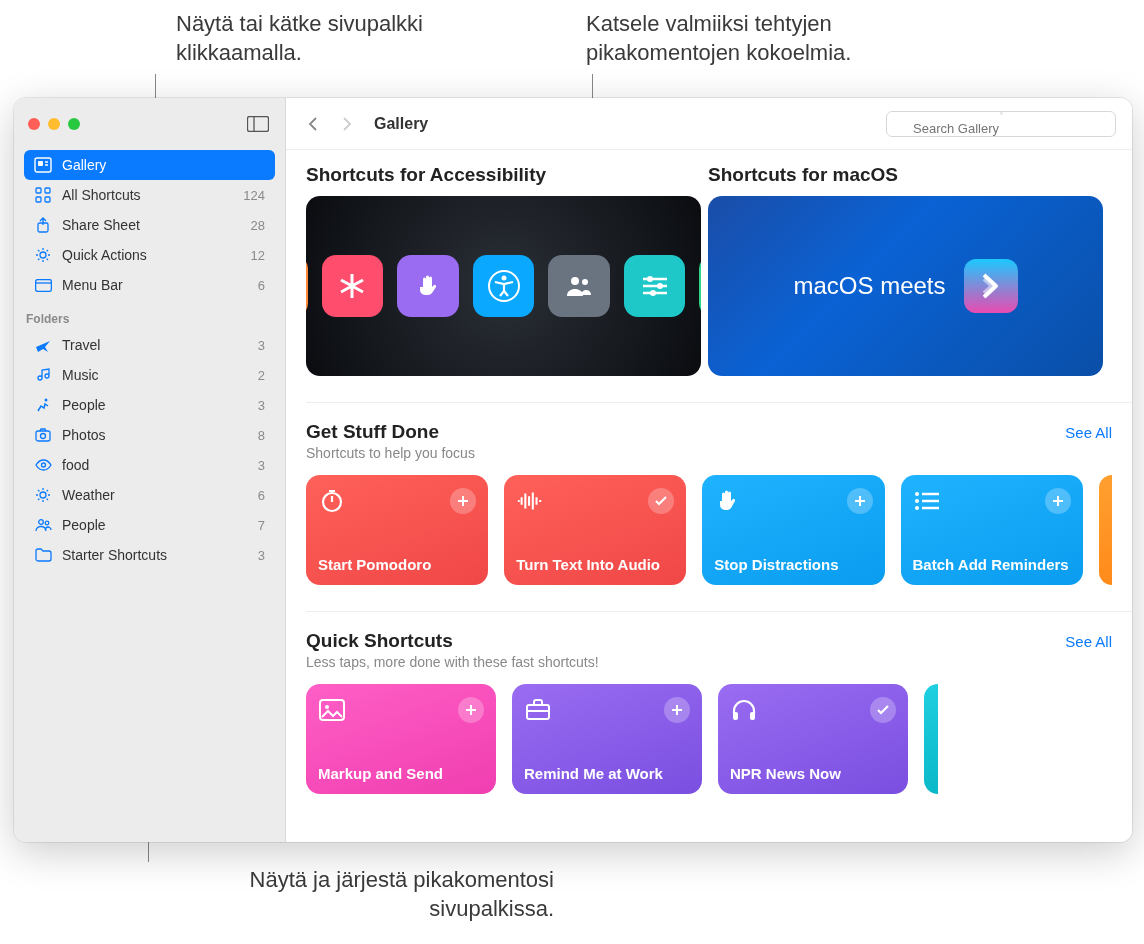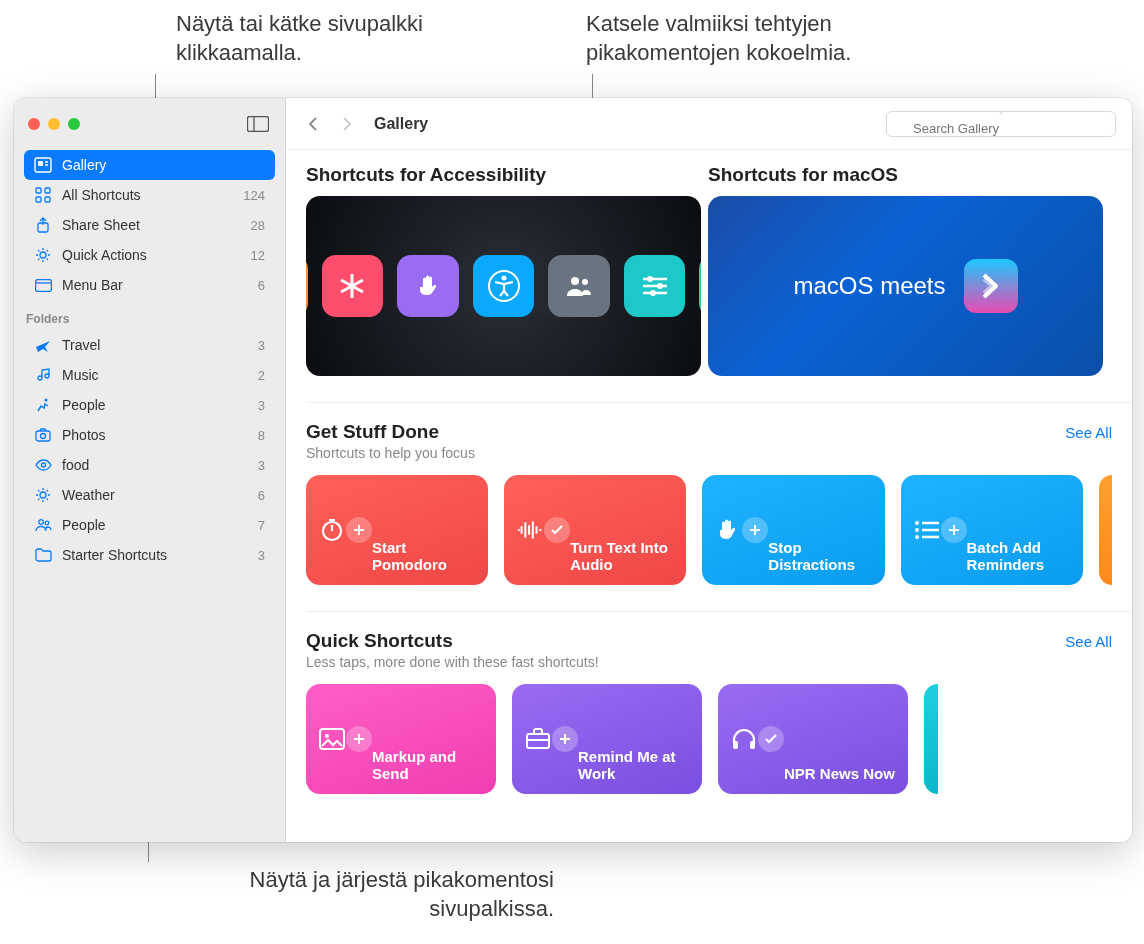--- a/index.html
+++ b/index.html
@@ -140,21 +140,21 @@
 .section-head { display:flex; align-items:baseline; }
 .section-title { font-size:19px; font-weight:700; color:#222;}
 .section-sub { font-size:14px; color:#888; margin-top:2px;}
 .see-all { margin-left:auto; color:#0a7aff; font-size:15px;}
 .card-row { display:flex; gap:16px; margin-top:14px;}
 .card {
   width: 190px; height: 110px;
   border-radius: 14px;
   padding: 12px;
   color:#fff;
-  display:flex; flex-direction:row;
+  display:flex; flex-direction:column;
   position:relative;
   cursor:pointer;
 }
 .card .top { display:flex; justify-content:space-between; align-items:center;}
 .card .ic { width:28px; height:28px; display:flex; align-items:center; justify-content:center;}
 .card .badge { width:26px; height:26px; border-radius:50%; background:rgba(255,255,255,.25); display:flex; align-items:center; justify-content:center;}
 .card .label { margin-top:auto; font-size:15px; font-weight:600;}
 .red { background: linear-gradient(160deg,#ff6159,#f04747);}
 .blue { background: linear-gradient(160deg,#1fb3ff,#0a9cef);}
 .pink { background: linear-gradient(160deg,#ff5fc6,#f03eb0);}

